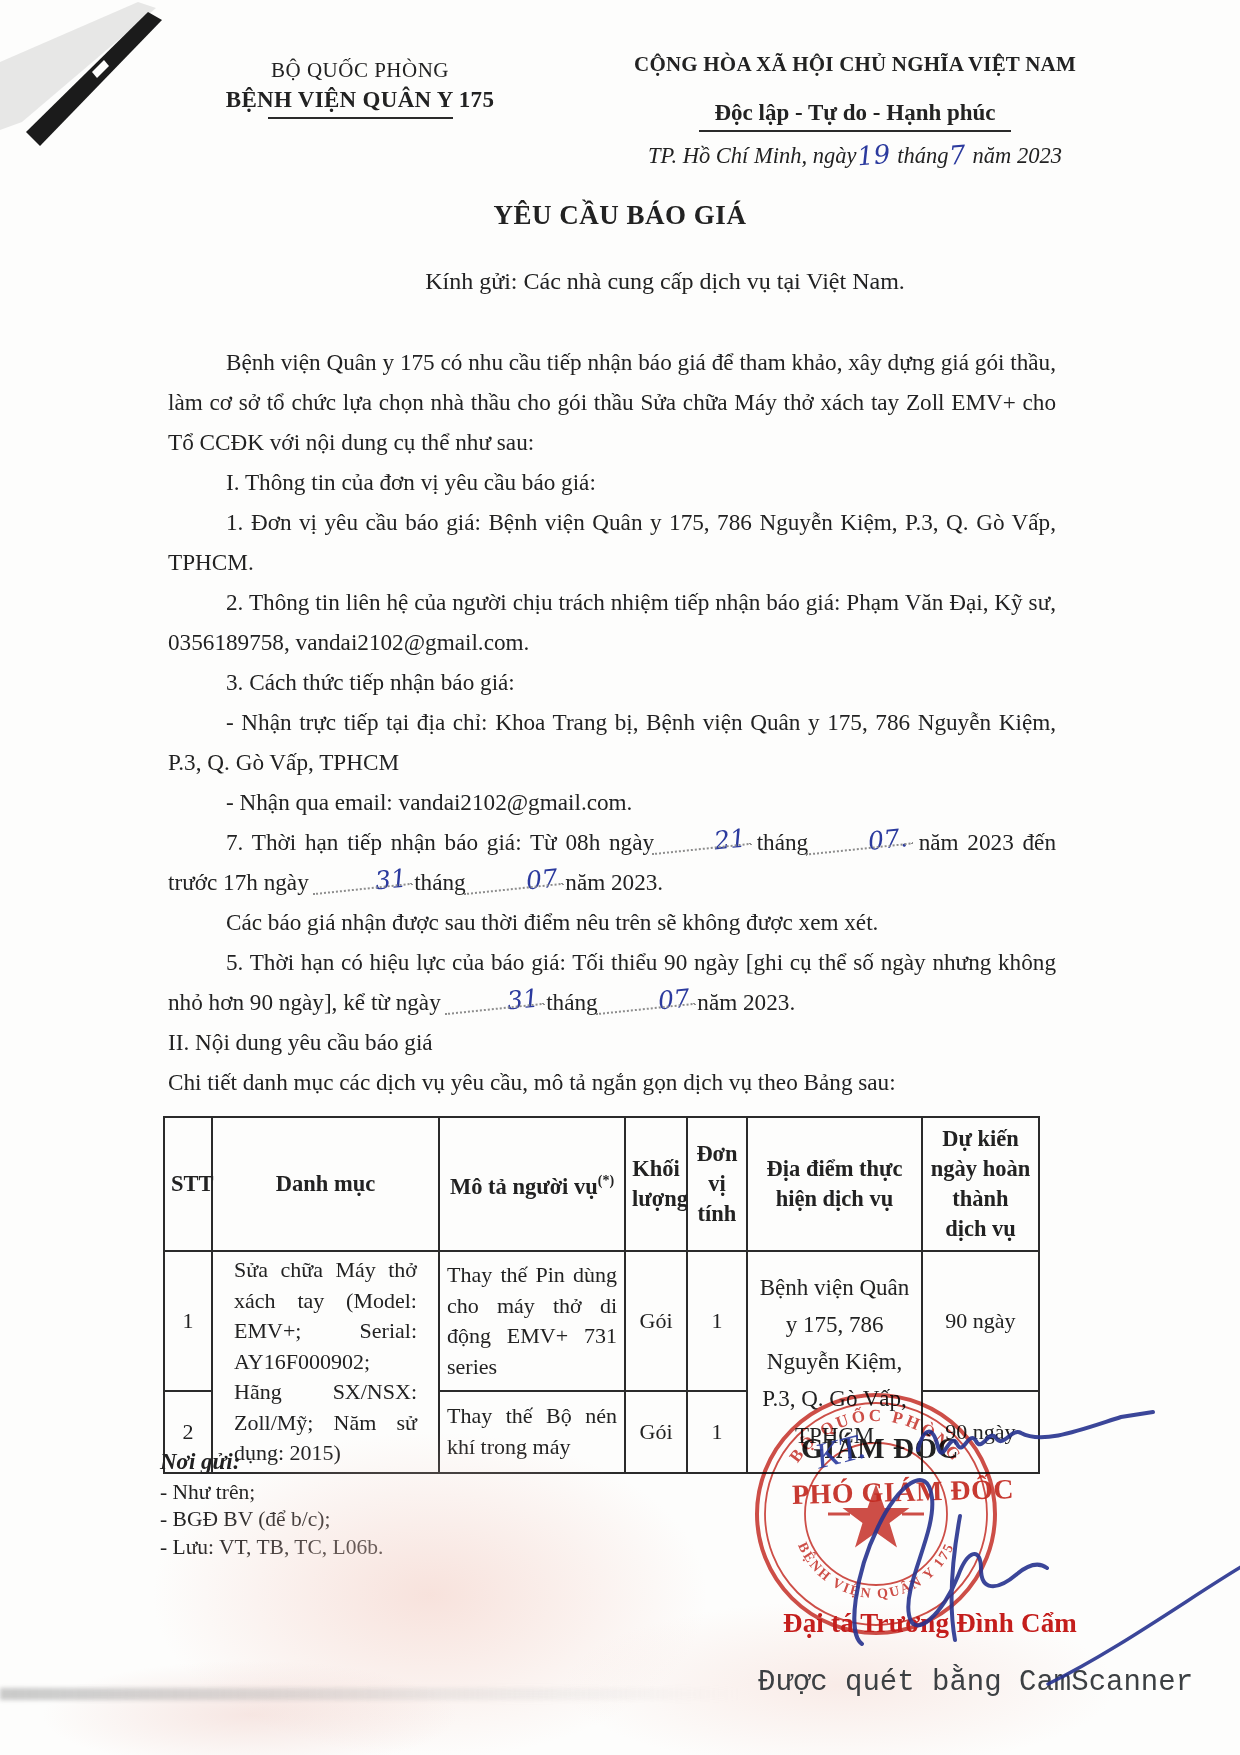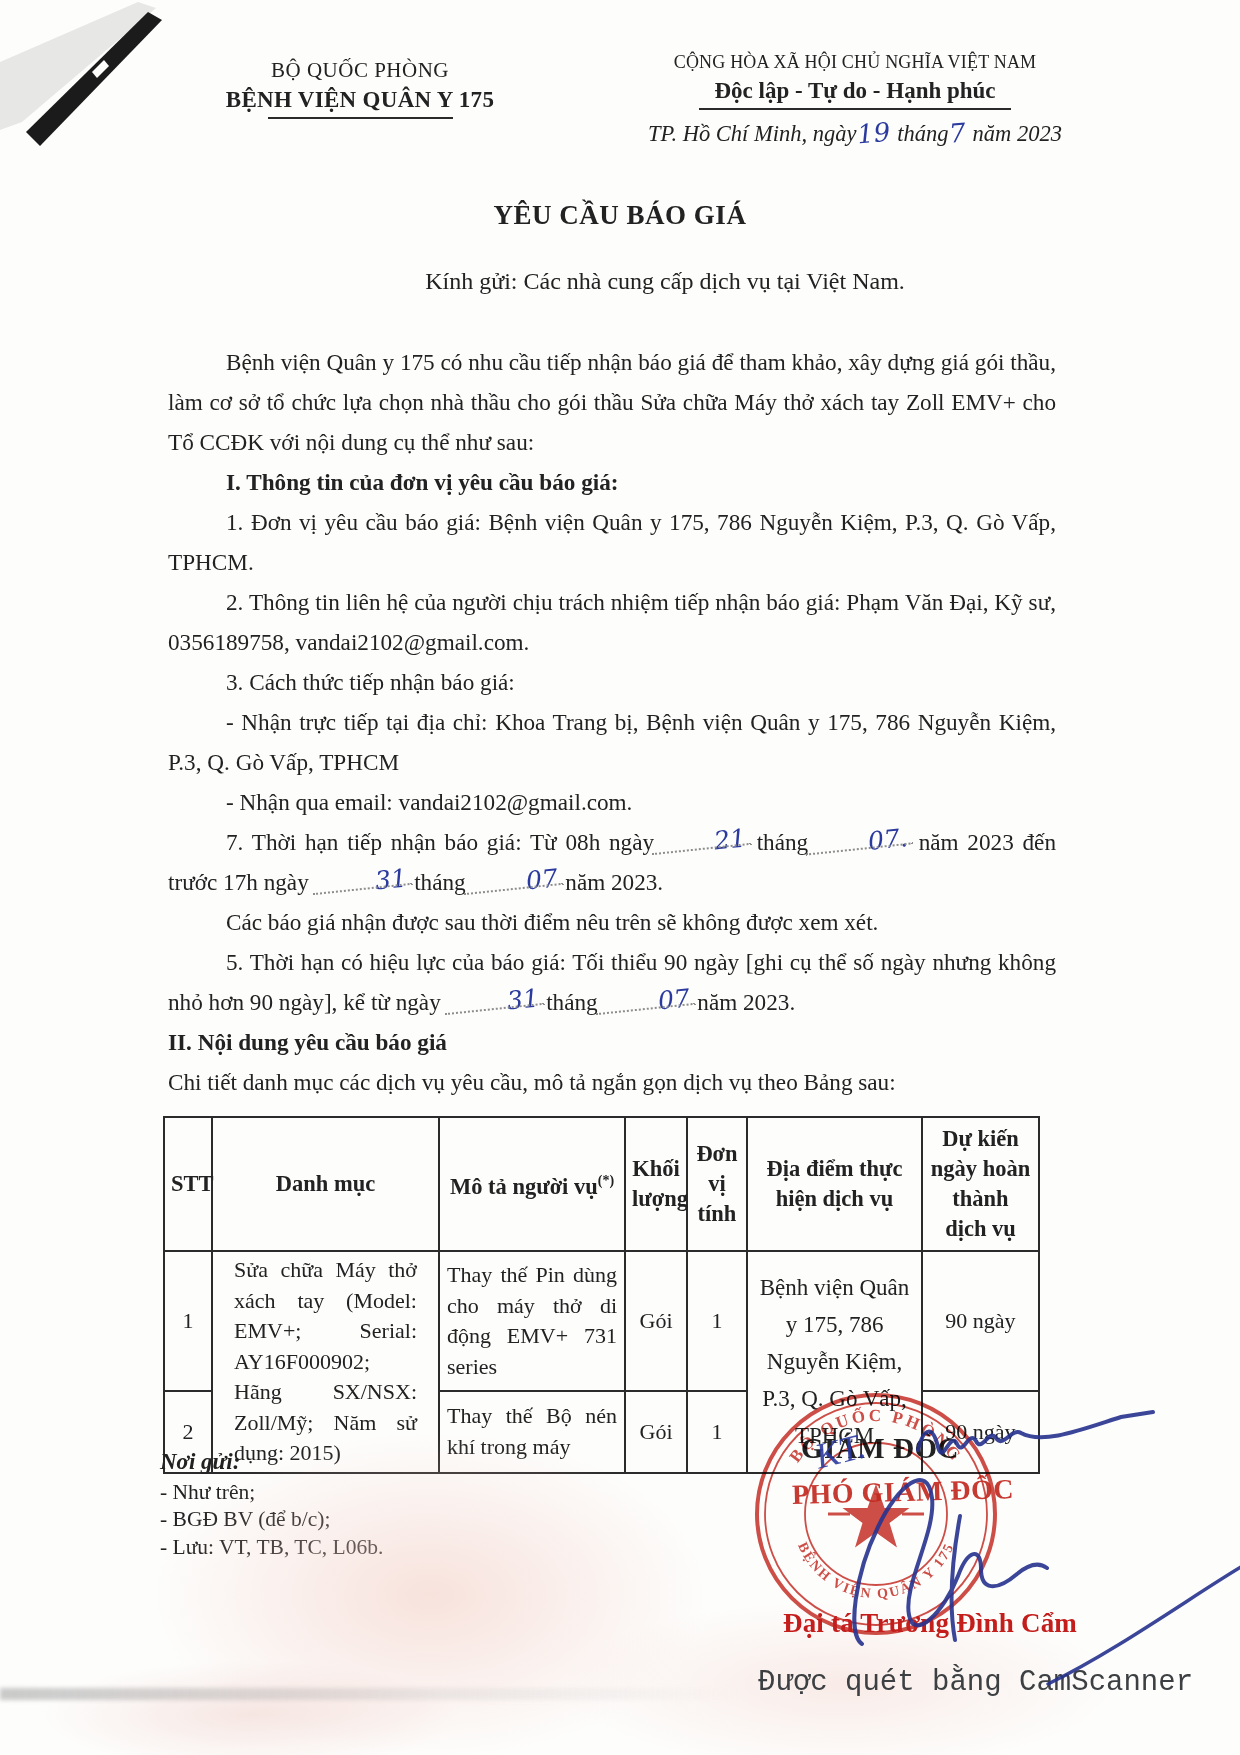--- a/index.html
+++ b/index.html
@@ -30,43 +30,43 @@
     background:radial-gradient(ellipse at center, rgba(236,196,188,.4), rgba(236,196,188,0) 70%);}
   .bottom-streak{position:absolute;left:0;top:1688px;width:740px;height:12px;
     background:linear-gradient(90deg, rgba(150,150,150,.5), rgba(190,190,190,.25) 60%, rgba(190,190,190,0));
     filter:blur(2px);}
   
   .hdr-left{position:absolute;left:165px;top:58px;width:390px;text-align:center;}
   .hdr-left .l1{font-size:21px;letter-spacing:.5px;}
   .hdr-left .l2{font-size:23px;font-weight:bold;margin-top:4px;letter-spacing:.3px;}
   .hdr-left .rule{width:185px;border-top:2.5px solid #2a2a2a;margin:4px auto 0;}
   .hdr-right{position:absolute;left:620px;top:52px;width:470px;text-align:center;}
-  .hdr-right .l1{font-size:18px;font-weight:normal;letter-spacing:.2px;}
-  .hdr-right .l2{font-size:23px;font-weight:bold;margin-top:5px;}
+  .hdr-right .l1{font-size:21px;font-weight:bold;letter-spacing:.2px;}
+  .hdr-right .l2{font-size:23px;font-weight:bold;margin-top:23px;}
   .hdr-right .rule{width:312px;border-top:2.5px solid #2a2a2a;margin:4px auto 0;}
   .hdr-right .date{font-size:22.5px;font-style:italic;margin-top:7px;white-space:nowrap;}
   
   .hand{color:var(--hand_blue);font-style:italic;display:inline-block;
     font-family:"DejaVu Serif",serif;}
   .hand.date-num{font-size:26px;transform:rotate(-5deg) translateY(1px);padding:0 1px;}
   .hw{color:var(--hand_blue);font-style:italic;display:inline-block;position:relative;
     font-family:"DejaVu Serif",serif;font-size:25px;line-height:1;
     transform:rotate(-6deg) translateY(1px);padding:0 2px;}
   .hw::after{content:"";position:absolute;left:-3px;right:-3px;bottom:5px;
     border-bottom:2px dotted #8d8d8d;}
   
   .doc-title{position:absolute;top:200px;left:0;width:1240px;
     text-align:center;font-size:27px;font-weight:bold;letter-spacing:.5px;}
   .salutation{position:absolute;top:268px;left:0;width:1240px;padding-left:90px;
     text-align:center;font-size:24px;}
   .body{position:absolute;top:342px;left:160px;width:888px;
     font-size:23.2px;line-height:40px;text-align:justify;margin-left:8px;}
   .body p{margin:0;}
   .ind{text-indent:58px;}
-  .bold{font-weight:bold;}
+  .bold{font-weight:normal;}
   
   .tbl-wrap{position:absolute;left:163px;top:1116px;}
   table{border-collapse:collapse;table-layout:fixed;width:875px;font-size:22px;}
   th,td{border:2.4px solid #2b2b2b;padding:2px 6px;vertical-align:middle;}
   th{font-weight:bold;text-align:center;line-height:30px;font-size:22.5px;}
   tr.hrow{height:134px;}
   tr.r1{height:106px;}
   tr.r2{height:78px;}
   td.center{text-align:center;}
   td.danhmuc{text-align:justify;vertical-align:top;line-height:30.5px;padding:3px 21px;}

